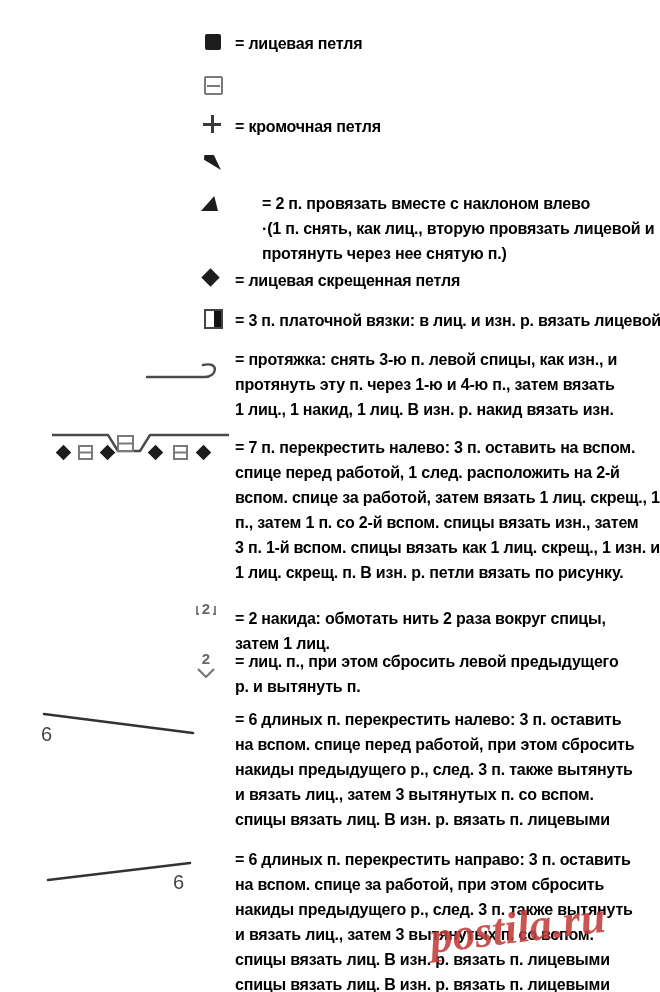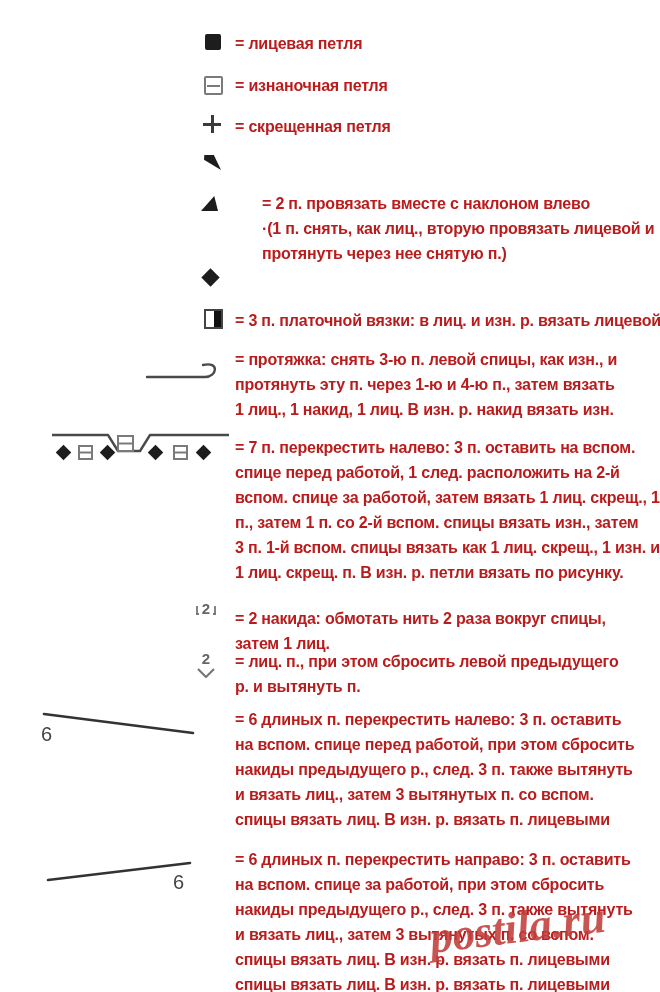--- a/index.html
+++ b/index.html
@@ -4,21 +4,21 @@
 <style>
   html,body{margin:0;padding:0;}
   body{
     width:660px;height:992px;background:#ffffff;
     font-family:"Liberation Sans",sans-serif;
     position:relative;overflow:hidden;
   }
   .canvas{position:absolute;left:0;top:0;width:660px;height:992px;}
   .entry-text{
     position:absolute;left:235px;width:425px;
-    font-size:16px;font-weight:bold;color:#b91c1c;
+    font-size:16px;font-weight:bold;color:#000000;
     line-height:25px;white-space:pre;letter-spacing:-0.2px;
   }
   .sym{position:absolute;}
   .sq-filled{width:16px;height:16px;background:#1d1d1d;border-radius:2px;}
   .sq-purl{width:15px;height:15px;background:#fff;border:2px solid #7a7a7a;border-radius:2px;position:relative;}
   .sq-purl::after{content:"";position:absolute;left:1px;right:1px;top:50%;margin-top:-1px;height:2px;background:#7a7a7a;}
   .plus{width:18px;height:18px;position:relative;}
   .plus::before{content:"";position:absolute;left:0;right:0;top:50%;margin-top:-1.5px;height:3px;background:#3a3a3a;}
   .plus::after{content:"";position:absolute;top:0;bottom:0;left:50%;margin-left:-1.5px;width:3px;background:#3a3a3a;}
   .tri-r{width:17px;height:15px;background:#1d1d1d;clip-path:polygon(2% 0,58% 0,100% 100%,0 32%);}
@@ -45,41 +45,41 @@
 <div class="canvas">
 
   <div class="sym" style="left:205px;top:34px;">
       <div class="sq-filled"></div>
     </div>
   <div class="entry-text" style="top:31px;">= лицевая петля</div>
 
   <div class="sym" style="left:204px;top:76px;">
       <div class="sq-purl"></div>
     </div>
-  <div class="entry-text" style="top:73px;">= изнаночная петля</div>
 
   <div class="sym" style="left:203px;top:115px;">
       <div class="plus"></div>
     </div>
-  <div class="entry-text" style="top:114px;">= скрещенная петля</div>
+  <div class="entry-text" style="top:114px;">= кромочная петля</div>
 
   <div class="sym" style="left:204px;top:155px;">
       <div class="tri-r"></div>
     </div>
 
   <div class="sym" style="left:201px;top:196px;">
       <div class="tri-l"></div>
     </div>
   <div class="entry-text" style="top:191px;margin-left:27px;">= 2 п. провязать вместе с наклоном влево
 ·(1 п. снять, как лиц., вторую провязать лицевой и
 протянуть через нее снятую п.)</div>
 
   <div class="sym" style="left:202px;top:269px;">
       <div class="diamond"></div>
     </div>
+  <div class="entry-text" style="top:268px;">= лицевая скрещенная петля</div>
 
   <div class="sym" style="left:204px;top:309px;">
       <div class="halfsq"></div>
     </div>
   <div class="entry-text" style="top:308px;">= 3 п. платочной вязки: в лиц. и изн. р. вязать лицевой</div>
 
   <div class="sym" style="left:145px;top:352px;">
     <svg width="80" height="30" viewBox="0 0 80 30">
       <path d="M2,25 L60,25 C72,25 75,9 58,13" fill="none" stroke="#4a4a4a" stroke-width="2.4" stroke-linecap="round"></path>
     </svg>

